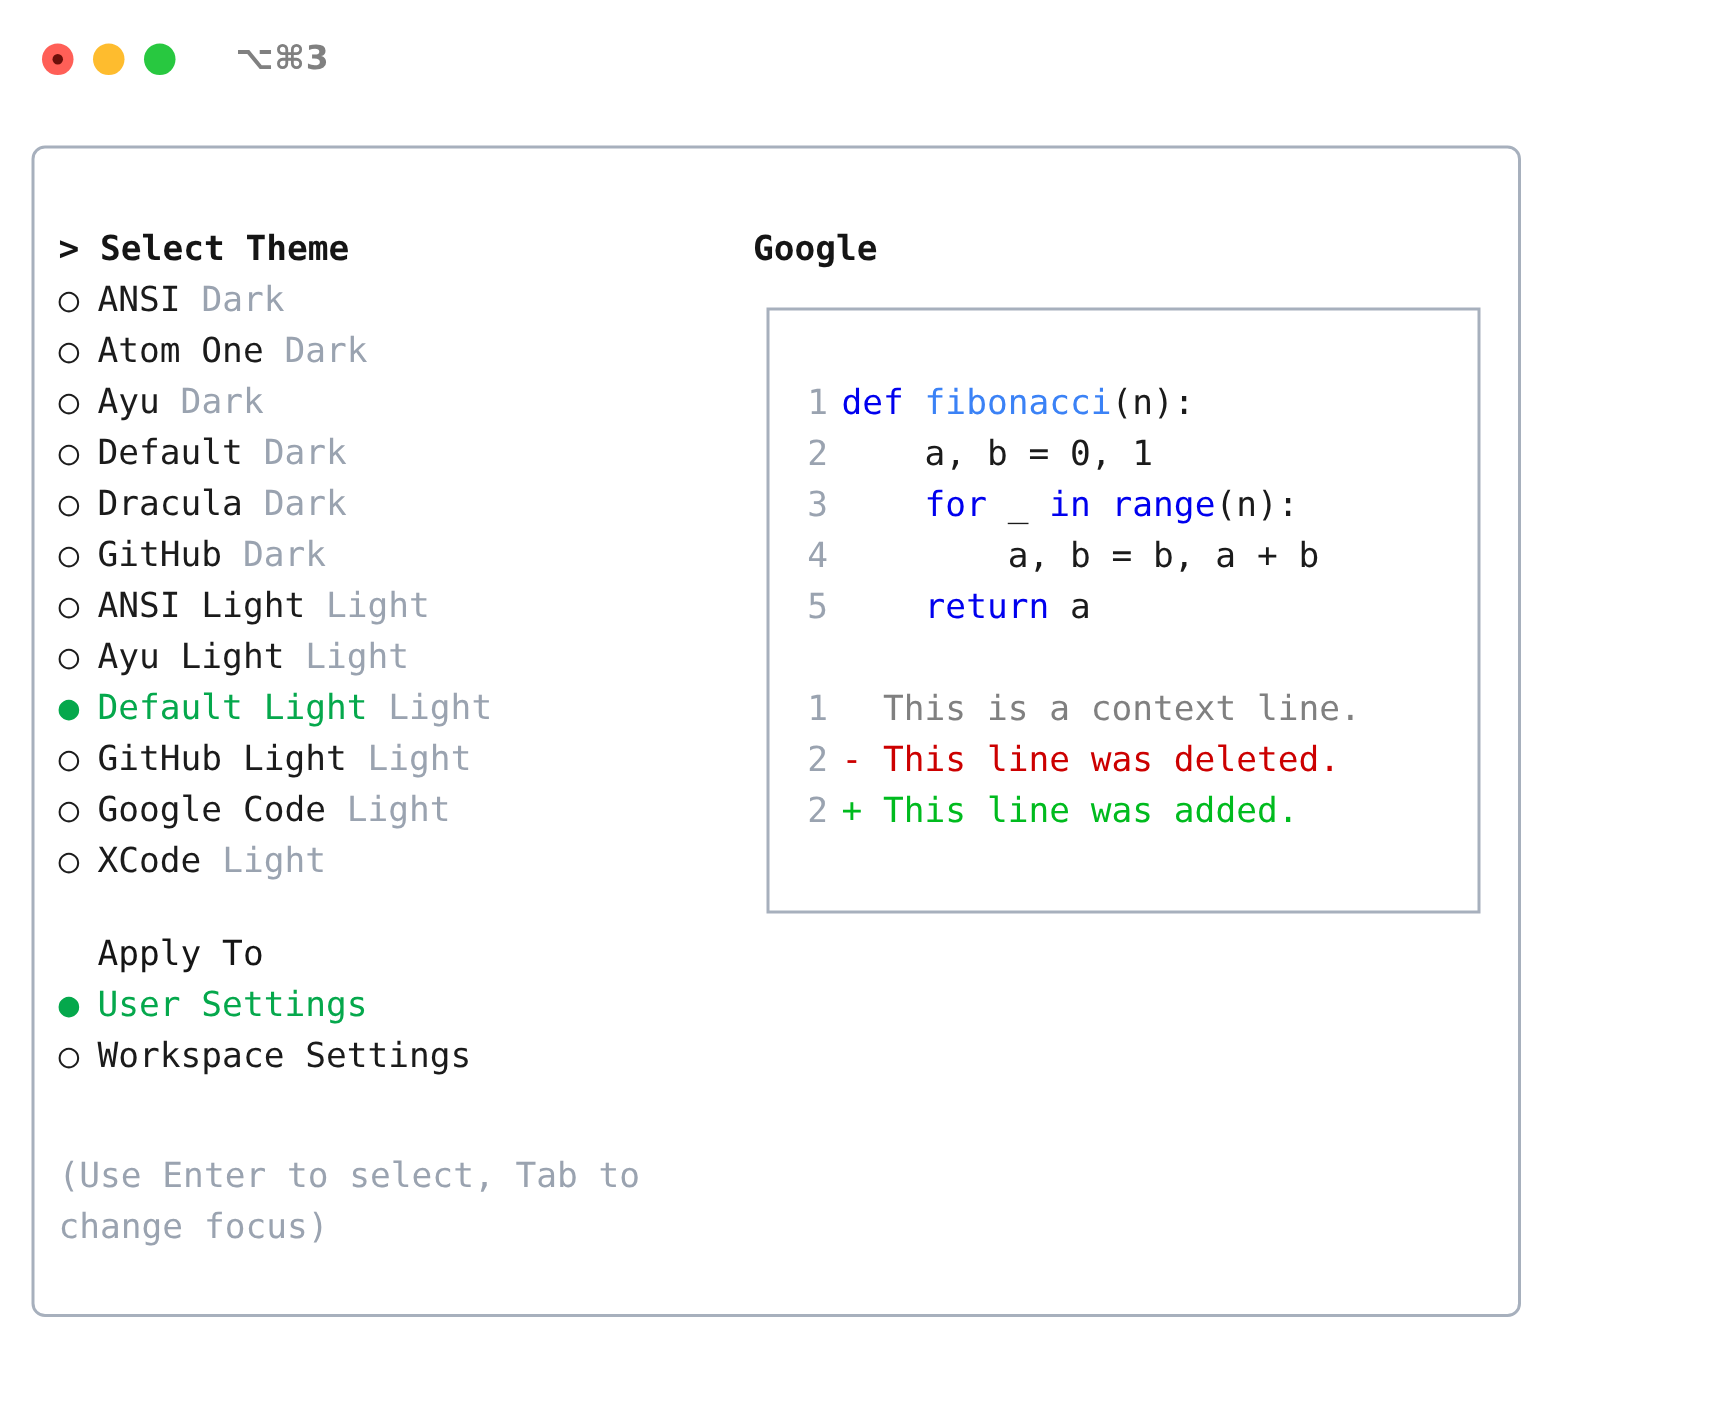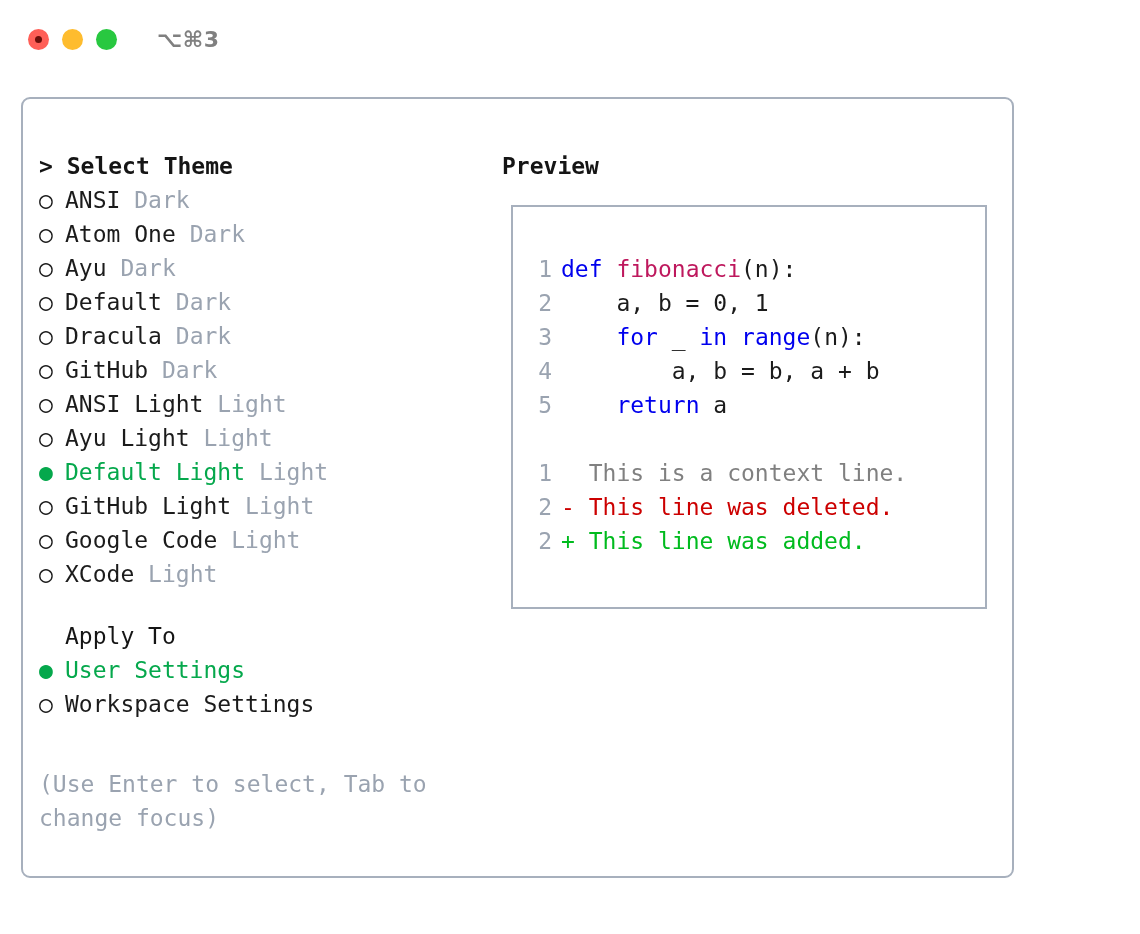--- a/index.html
+++ b/index.html
@@ -173,21 +173,21 @@
     color: #1b1b1b;
   }
   .ln {
     display: inline-block;
     width: 28px;
     text-align: right;
     color: #9aa3b0;
     margin-right: 9px;
   }
   .kw  { color: #0000EE; }
-  .fn  { color: #be185d; }
+  .fn  { color: #3b82f6; }
   .plain { color: #1b1b1b; }
   .blank-gap { height: 34px; }
   .diff-ctx { color: #808080; text-align: right; }
   .diff-del { color: #cc0000; }
   .diff-add { color: #00bb1e; }
 </style>
 </head>
 <body>
 
 <div class="window">
@@ -231,21 +231,21 @@
 
         <div id="apply-list">
             <div class="opt-row selected"><span class="marker">●</span><span class="name">User Settings</span></div>
             <div class="opt-row"><span class="marker">○</span><span class="name">Workspace Settings</span></div>
           </div>
 
         <div class="hint">(Use Enter to select, Tab to change focus)</div>
       </div>
 
       <div class="right-col">
-        <div class="preview-head">Preview</div>
+        <div class="preview-head">Google</div>
 
         <div class="preview-box">
           <div class="code-area">
             <div id="code-lines">
                 <div class="code-line"><span class="ln">1</span><span class="kw">def </span><span class="fn">fibonacci</span><span class="plain">(n):</span></div>
                 <div class="code-line"><span class="ln">2</span><span class="plain">    a, b = 0, 1</span></div>
                 <div class="code-line"><span class="ln">3</span><span class="plain">    </span><span class="kw">for</span><span class="plain"> _ </span><span class="kw">in </span><span class="kw">range</span><span class="plain">(n):</span></div>
                 <div class="code-line"><span class="ln">4</span><span class="plain">        a, b = b, a + b</span></div>
                 <div class="code-line"><span class="ln">5</span><span class="plain">    </span><span class="kw">return</span><span class="plain"> a</span></div>
               </div>

